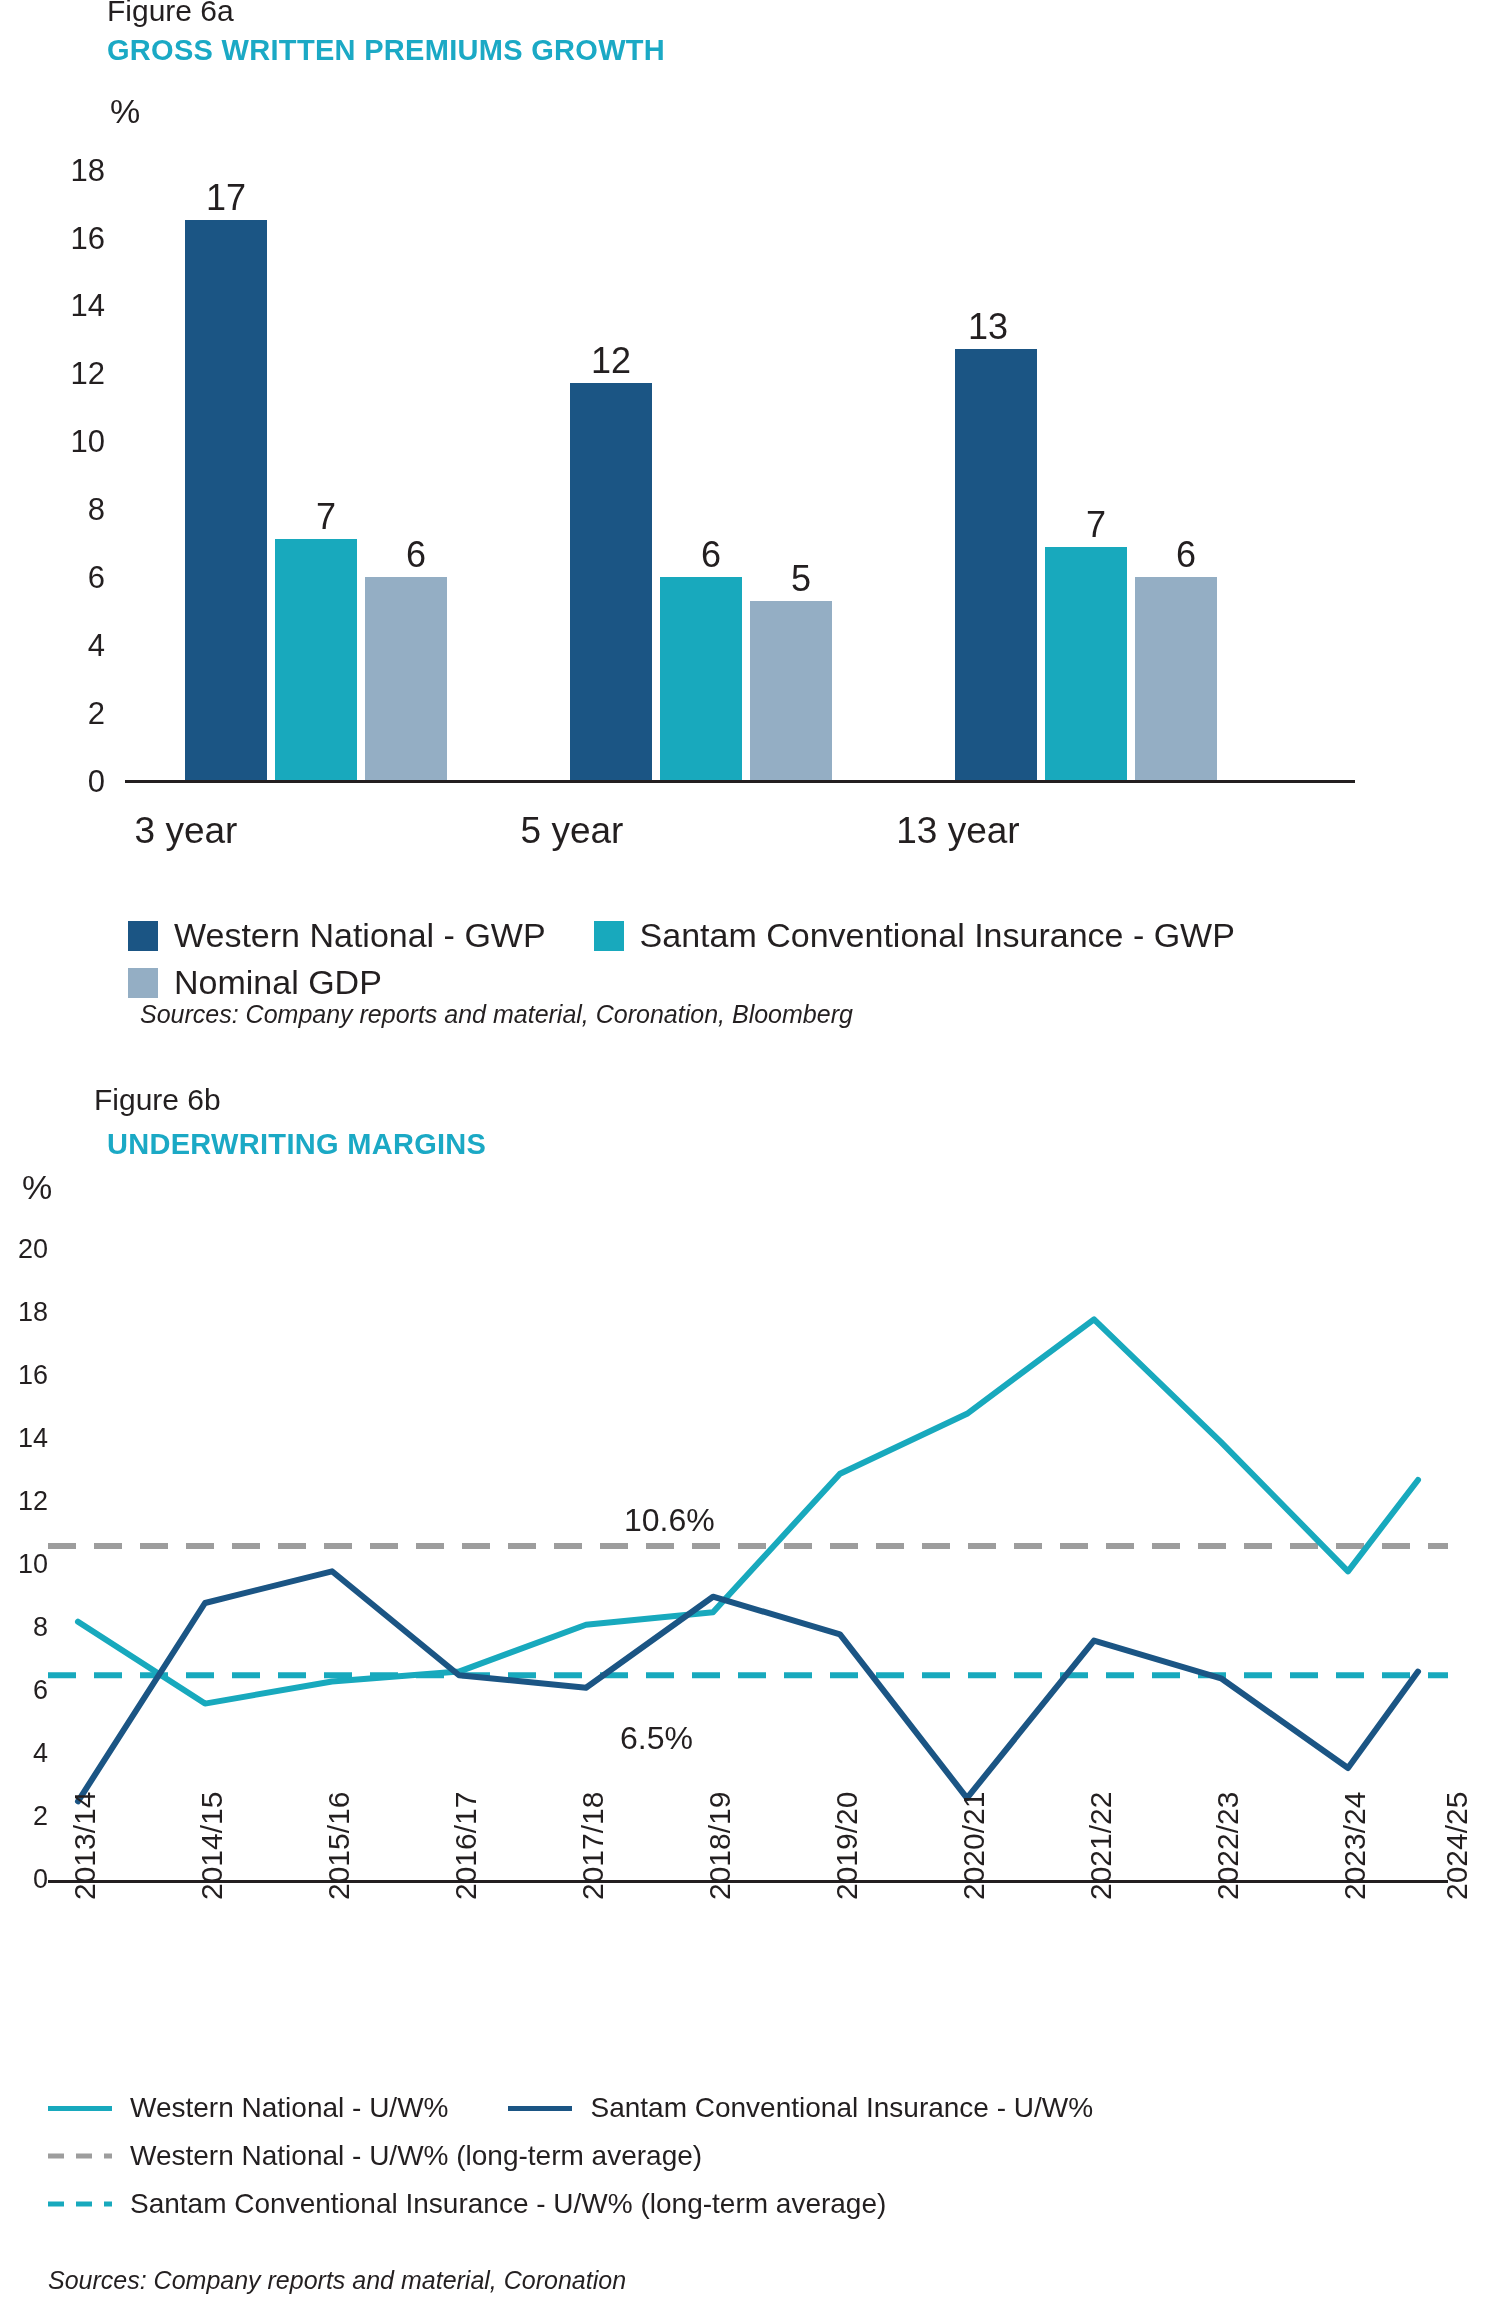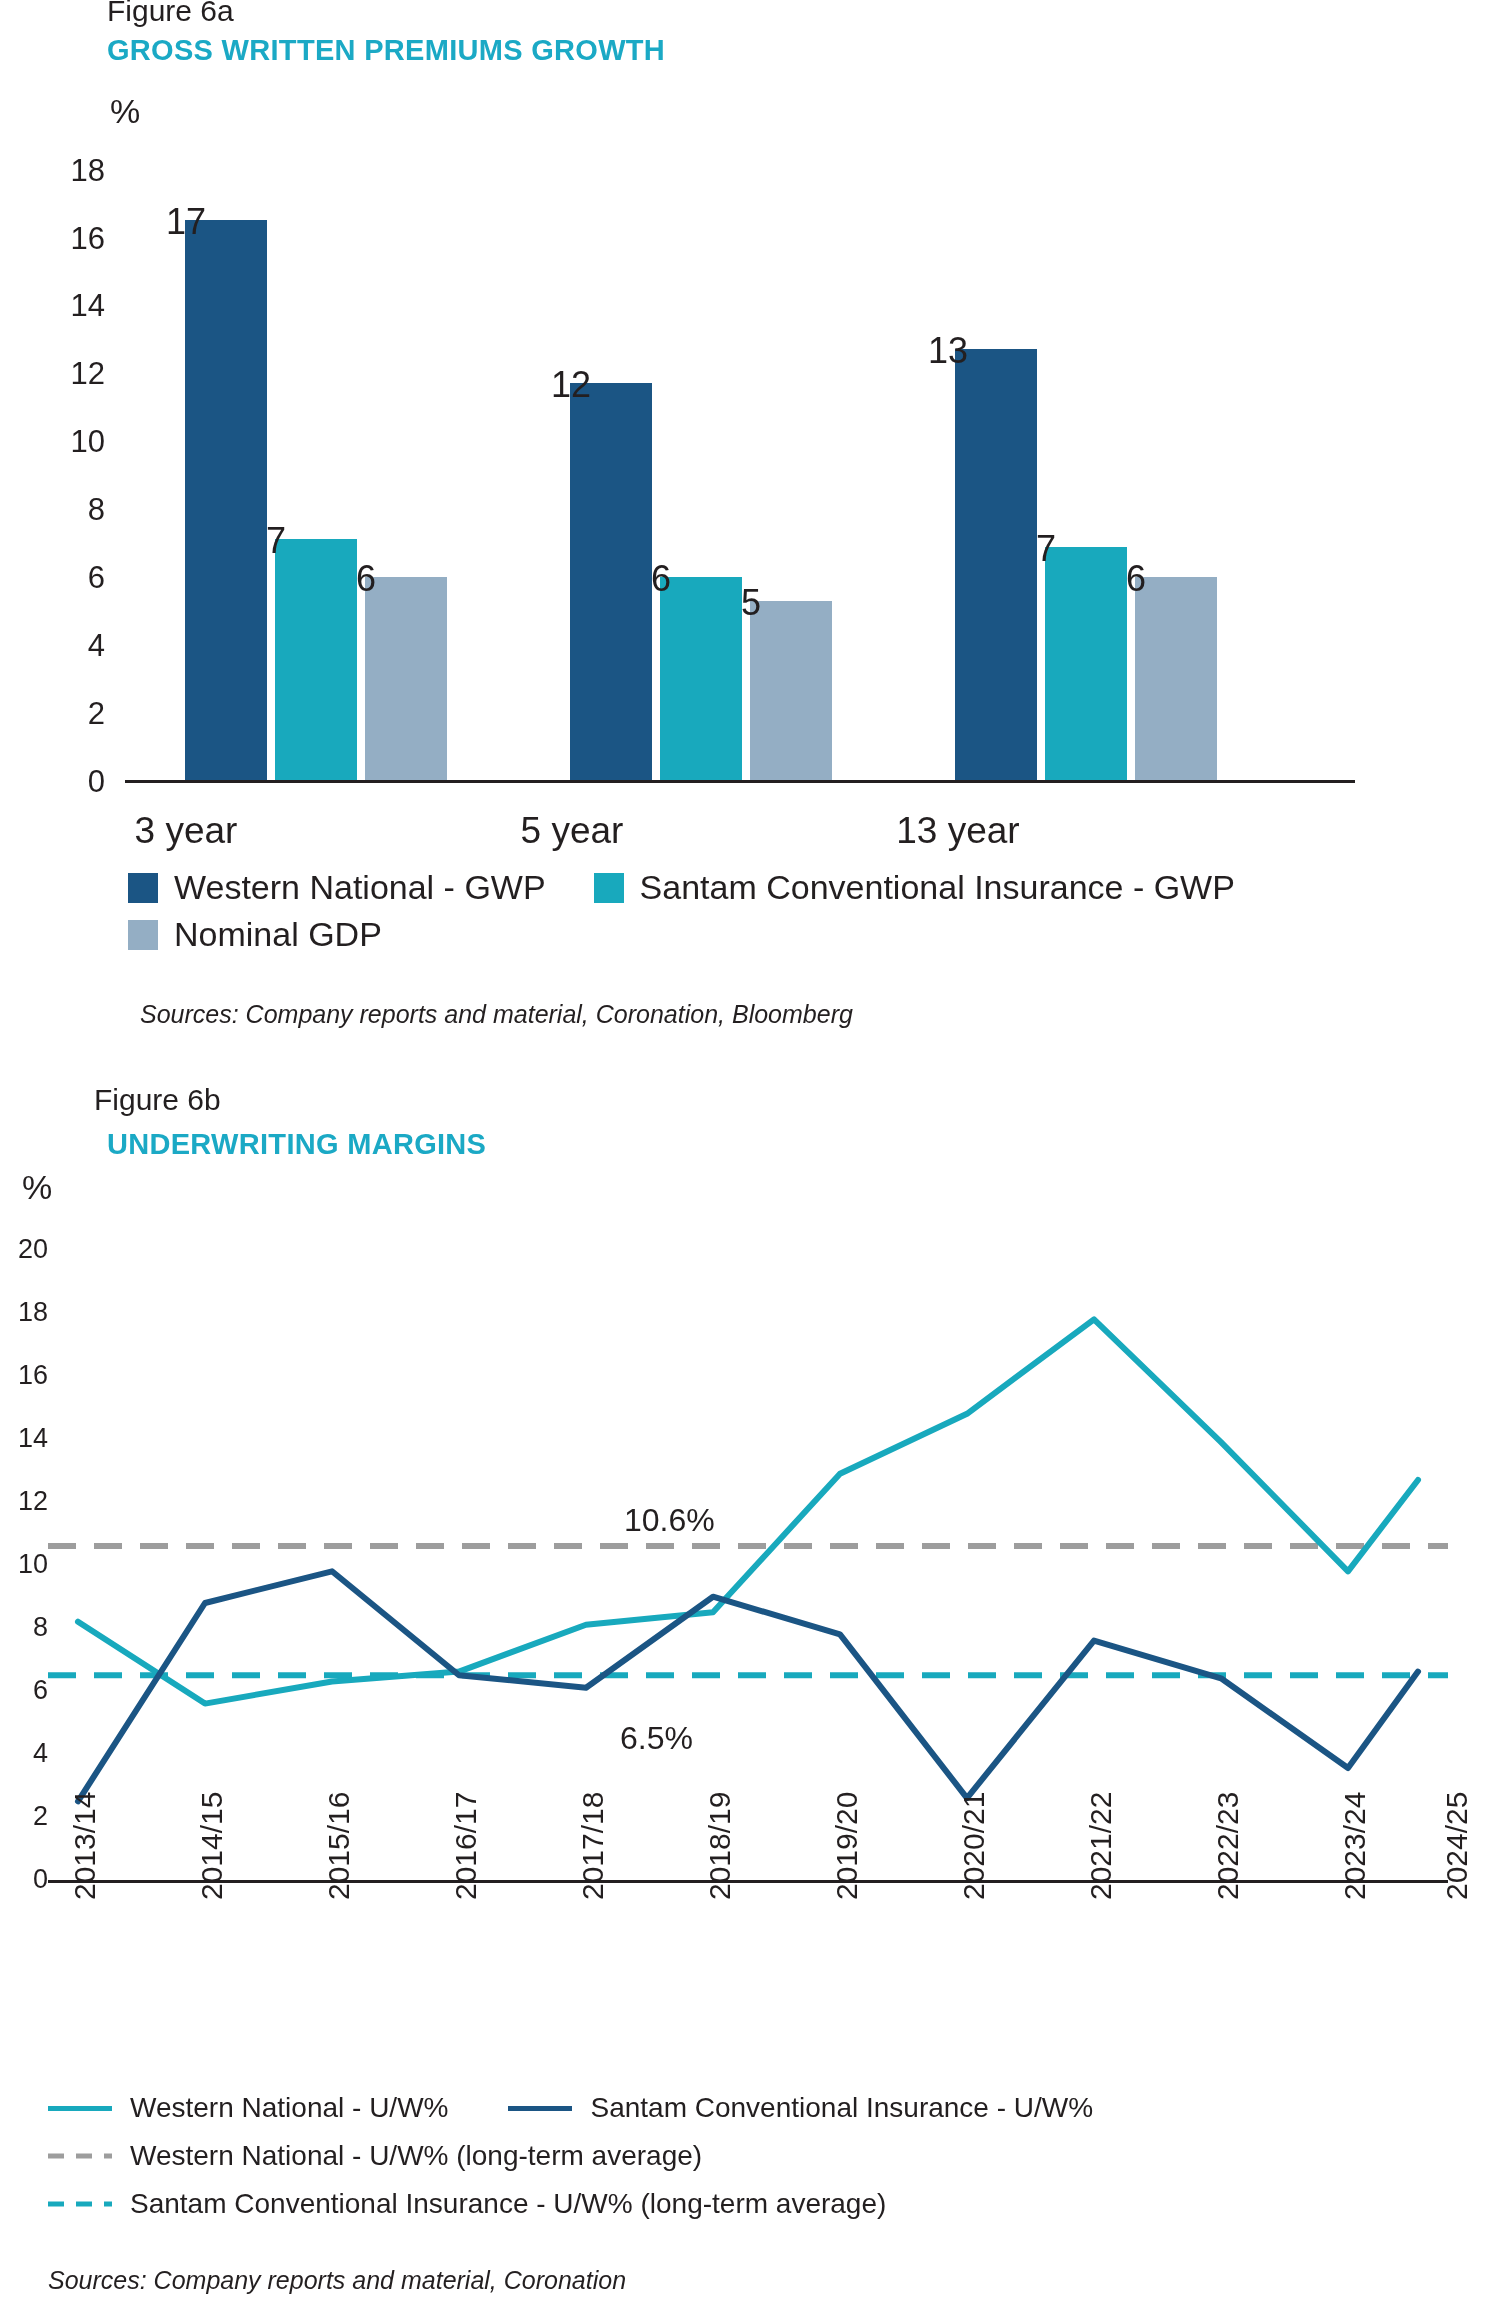--- a/index.html
+++ b/index.html
@@ -78,37 +78,36 @@
     background: #231f20;
   }
   .bar {
     position: absolute;
     bottom: 0;
   }
   .bar-value {
     position: absolute;
     font-size: 36px;
     color: #231f20;
-    text-align: center;
+    text-align: right;
     width: 120px;
-    margin-top: 24px;
   }
   .group-label {
     position: absolute;
     font-size: 37px;
     color: #231f20;
     text-align: center;
     width: 300px;
   }
 
   
   #legend-a {
     position: absolute;
     left: 128px;
-    top: 868px;
+    top: 916px;
     width: 1340px;
   }
   .legend-row {
     display: flex;
     align-items: center;
     flex-wrap: wrap;
     margin-bottom: 8px;
   }
   .legend-item {
     display: flex;

